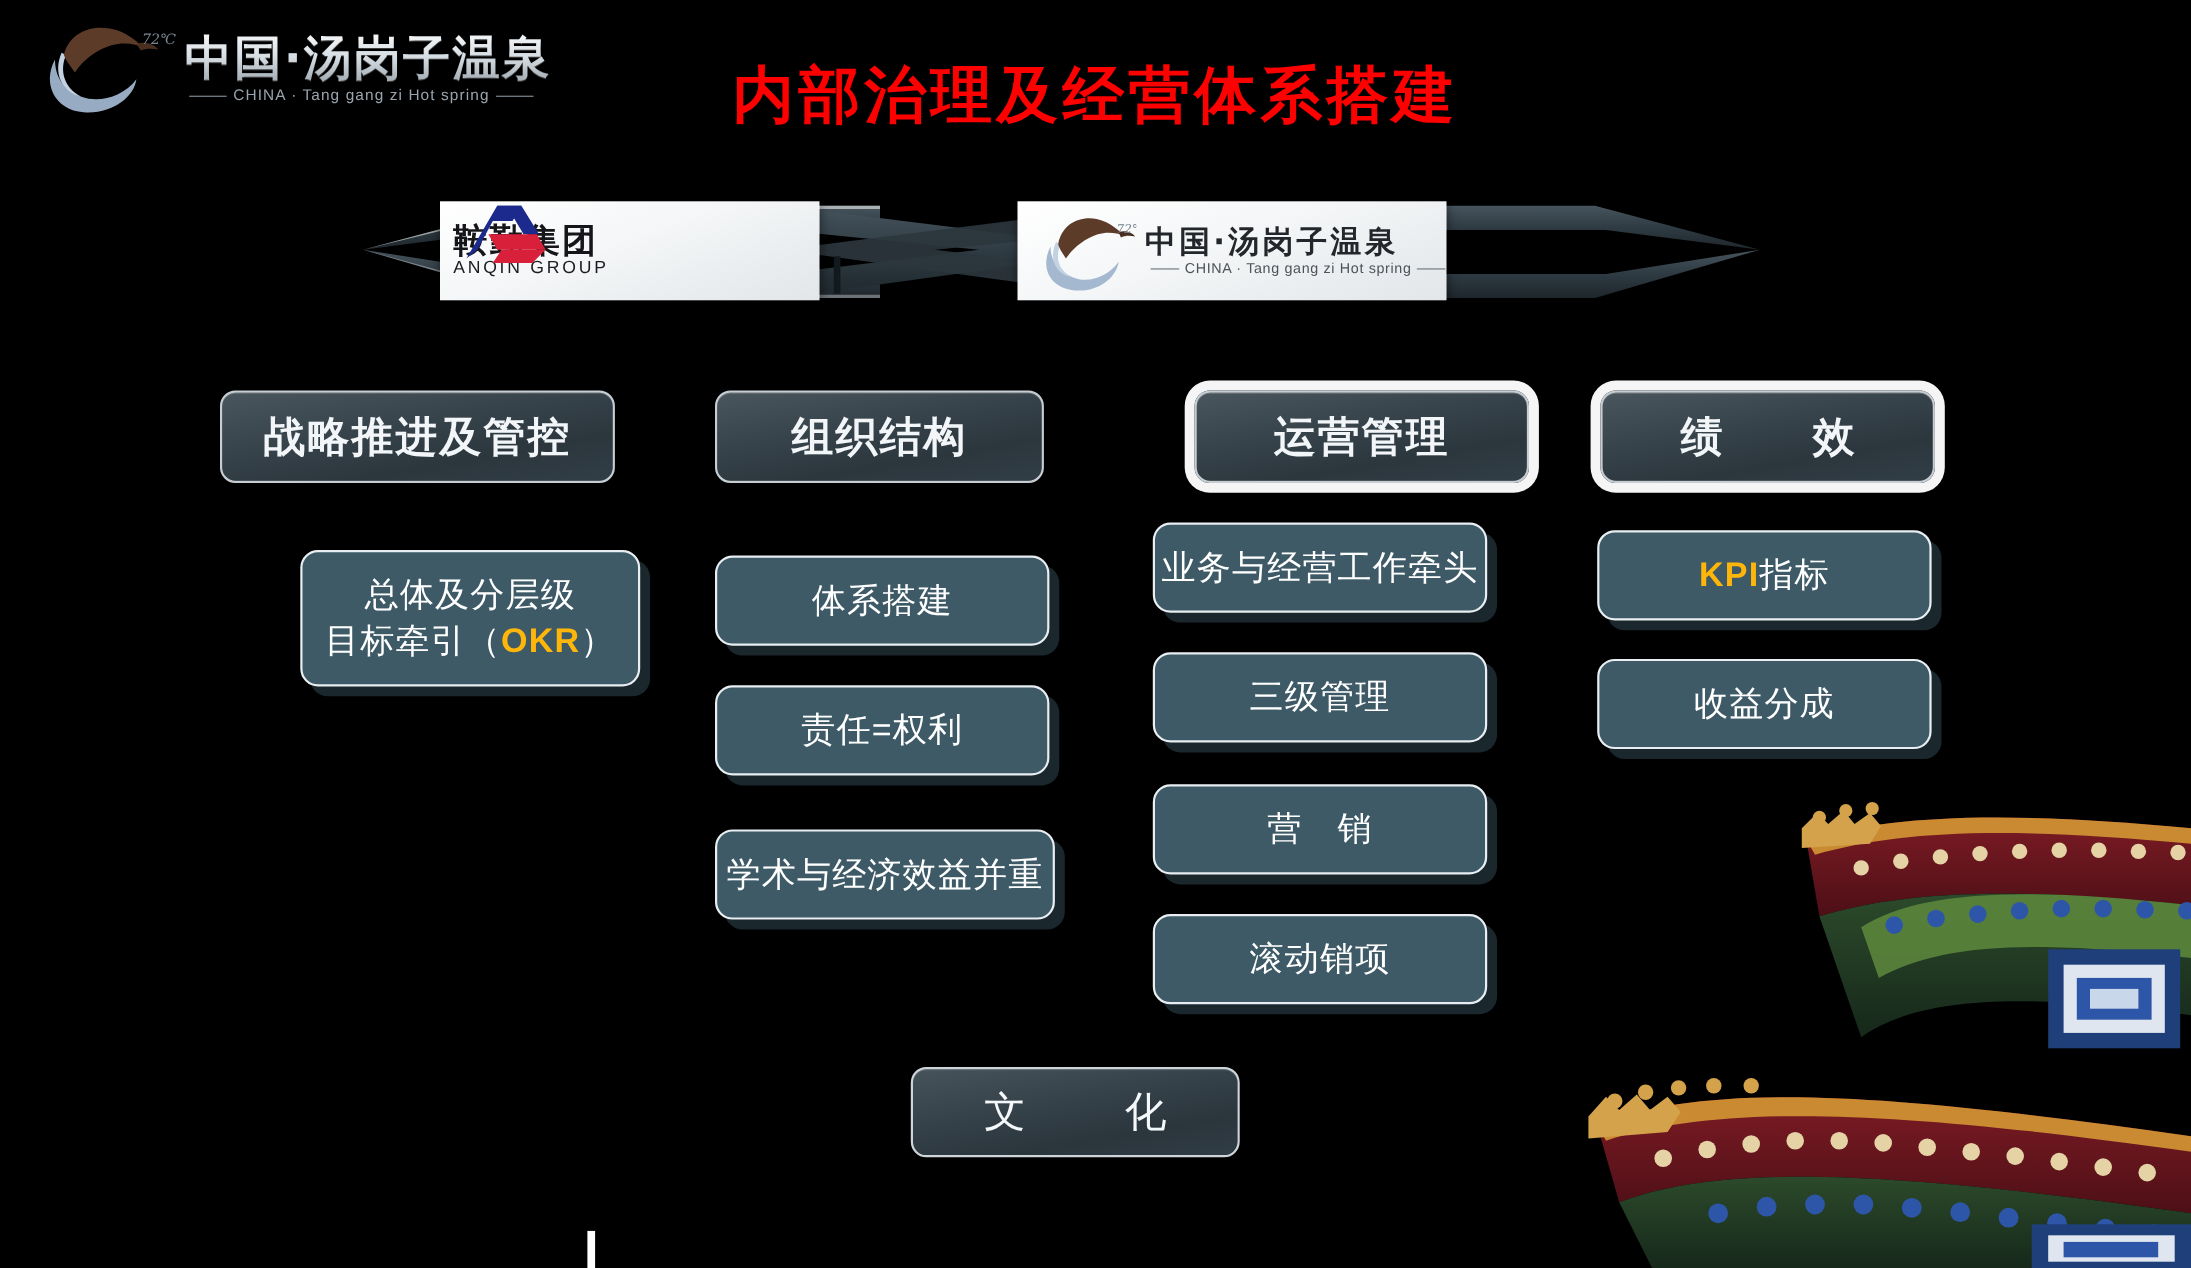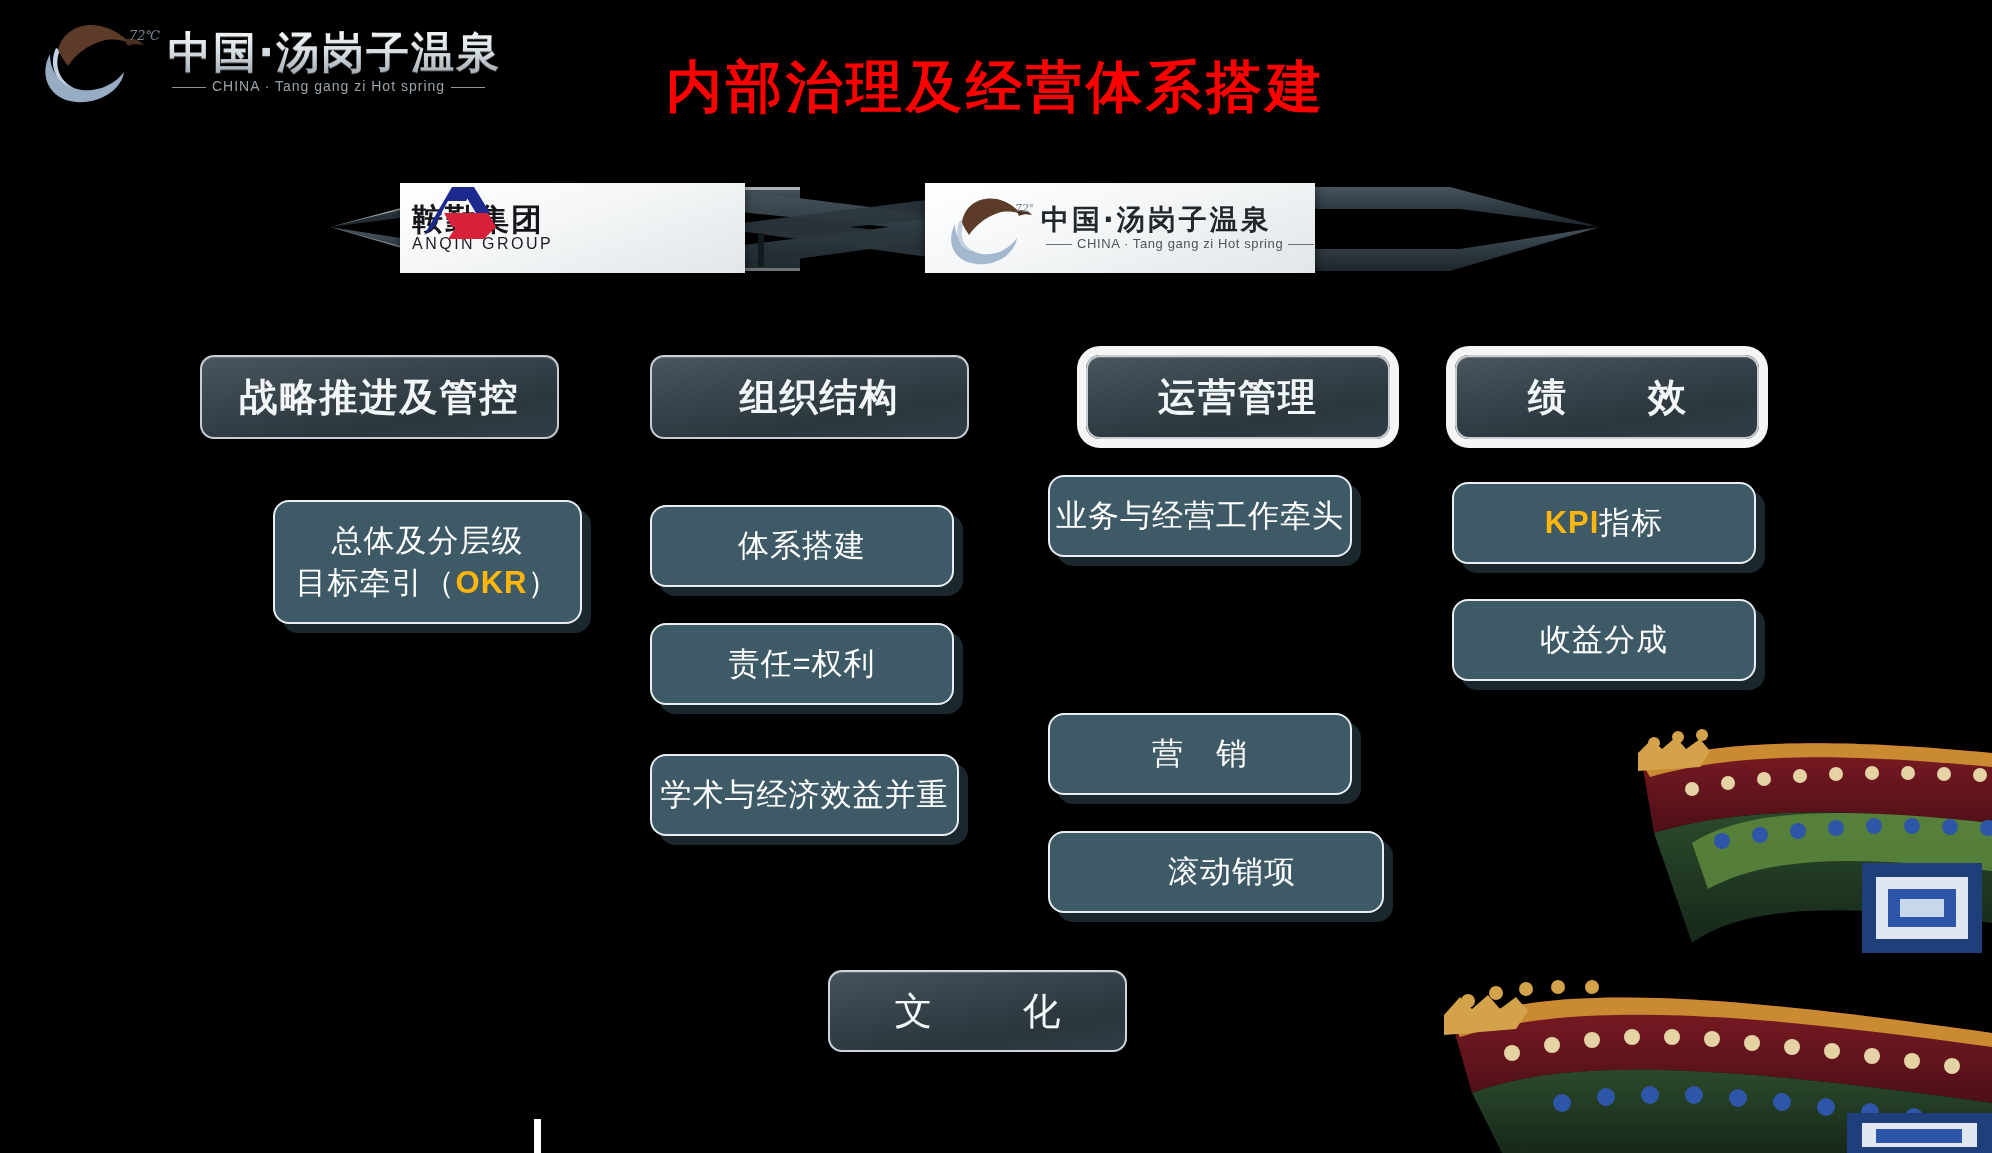--- a/index.html
+++ b/index.html
@@ -180,43 +180,46 @@
   </div>
 
   <div class="hdr" style="left:200px;top:355px;width:355px;">
     <span>战略推进及管控</span>
   </div>
   <div class="item two-line" style="left:225px;top:500px;width:305px;height:120px;">
     <span>总体及分层级</span>
     <span>目标牵引（<span class="gold">OKR</span>）</span>
   </div>
 
-  <div class="hdr" style="left:650px;top:355px;width:295px;padding-left:20px;">
+  <div class="hdr" style="left:650px;top:355px;width:295px;">
     <span>组织结构</span>
   </div>
   <div class="item" style="left:650px;top:505px;width:300px;height:78px;">
     <span>体系搭建</span>
   </div>
   <div class="item" style="left:650px;top:623px;width:300px;height:78px;">
     <span>责任=权利</span>
   </div>
   <div class="item" style="left:650px;top:754px;width:305px;height:78px;">
     <span>学术与经济效益并重</span>
   </div>
 
   <div class="hdr glow" style="left:1055px;top:355px;width:300px;margin-left:31px;">
     <span>运营管理</span>
   </div>
   <div class="item" style="left:1048px;top:475px;width:300px;height:78px;">
     <span>业务与经营工作牵头</span>
   </div>
+  <div class="item" style="left:1048px;top:593px;width:300px;height:78px;">
+    <span>三级管理</span>
+  </div>
   <div class="item" style="left:1048px;top:713px;width:300px;height:78px;">
     <span>营　销</span>
   </div>
-  <div class="item" style="left:1048px;top:831px;width:300px;height:78px;padding-left:32px;">
+  <div class="item" style="left:1048px;top:831px;width:300px;height:78px;">
     <span>滚动销项</span>
   </div>
 
   <div class="hdr glow wide-sp" style="left:1455px;top:355px;width:300px;">
     <span>绩　效</span>
   </div>
   <div class="item" style="left:1452px;top:482px;width:300px;height:78px;">
     <span><span class="kpi">KPI</span>指标</span>
   </div>
   <div class="item" style="left:1452px;top:599px;width:300px;height:78px;">

